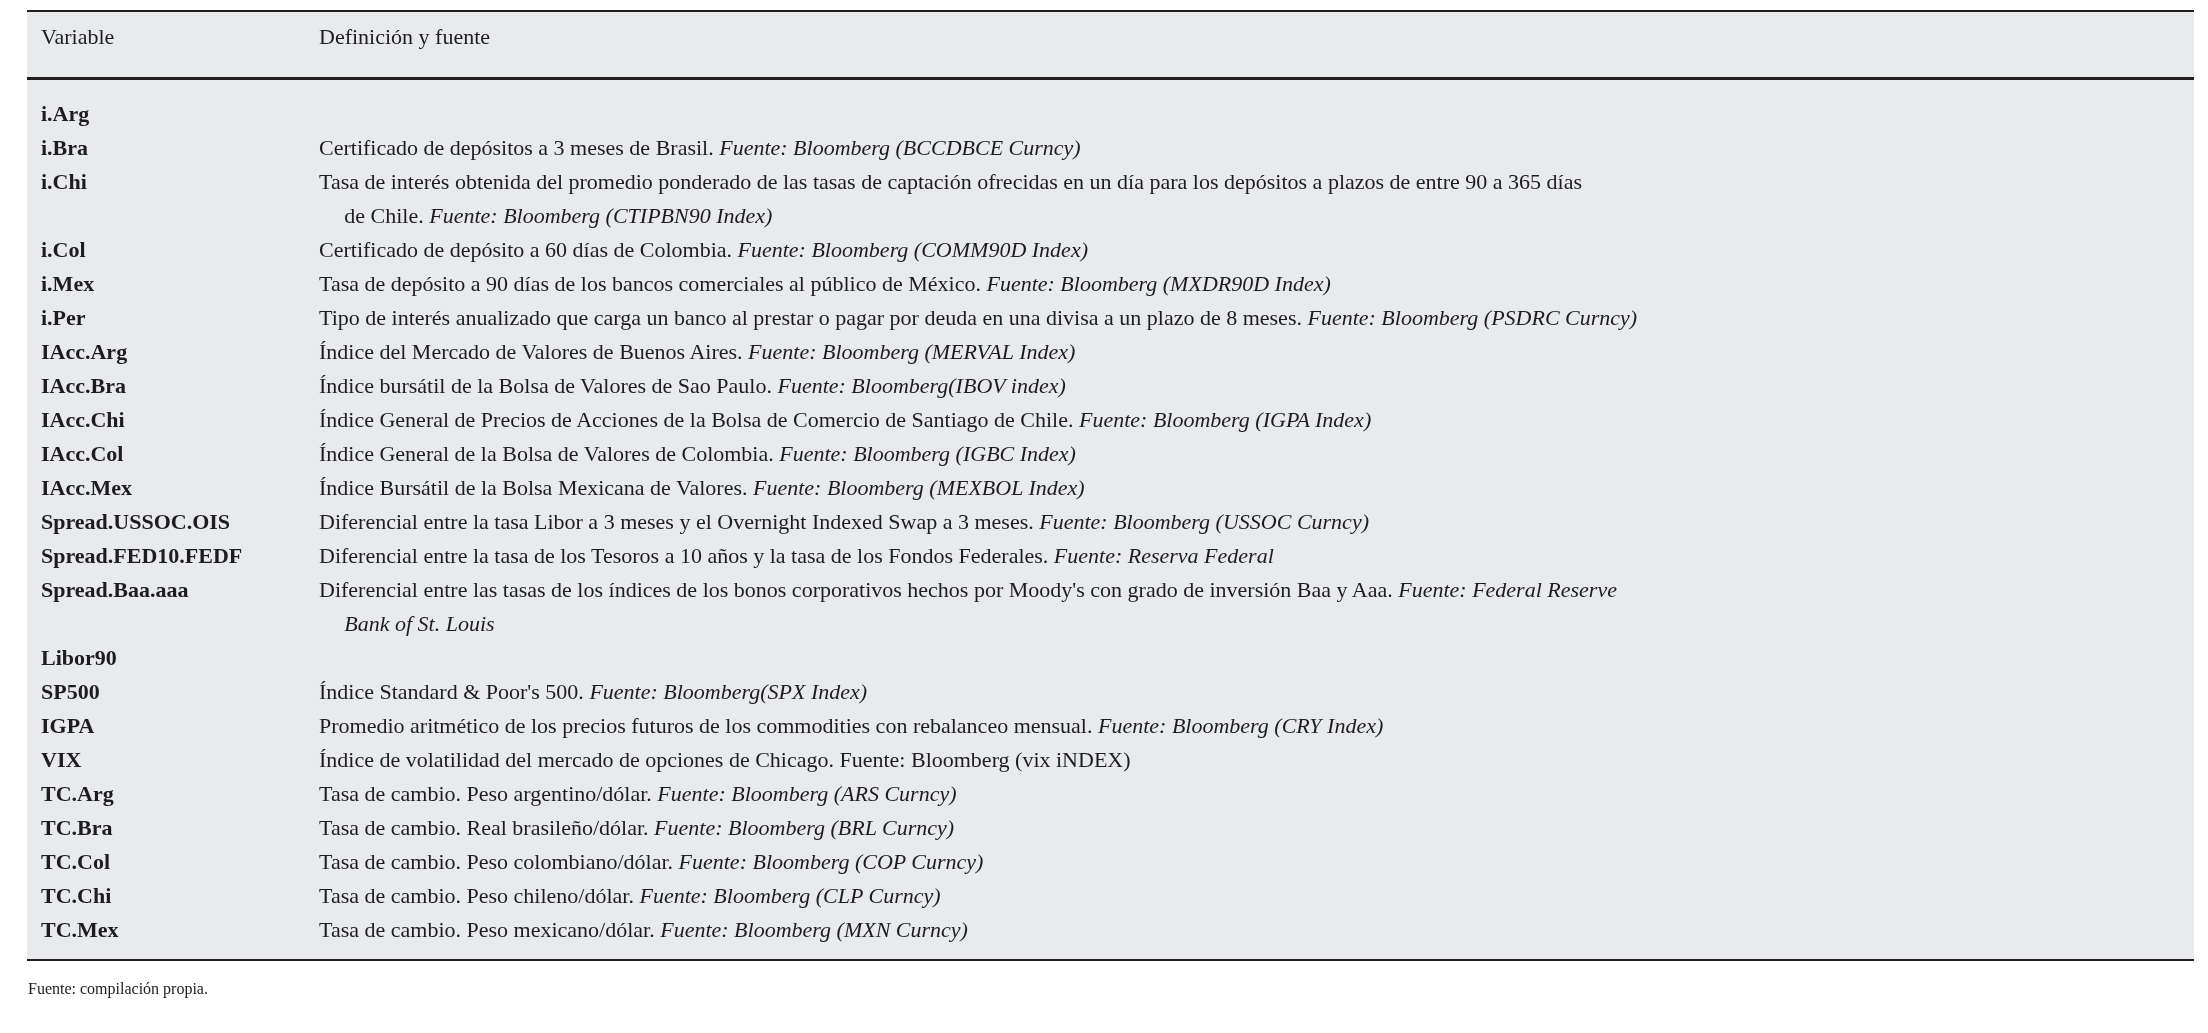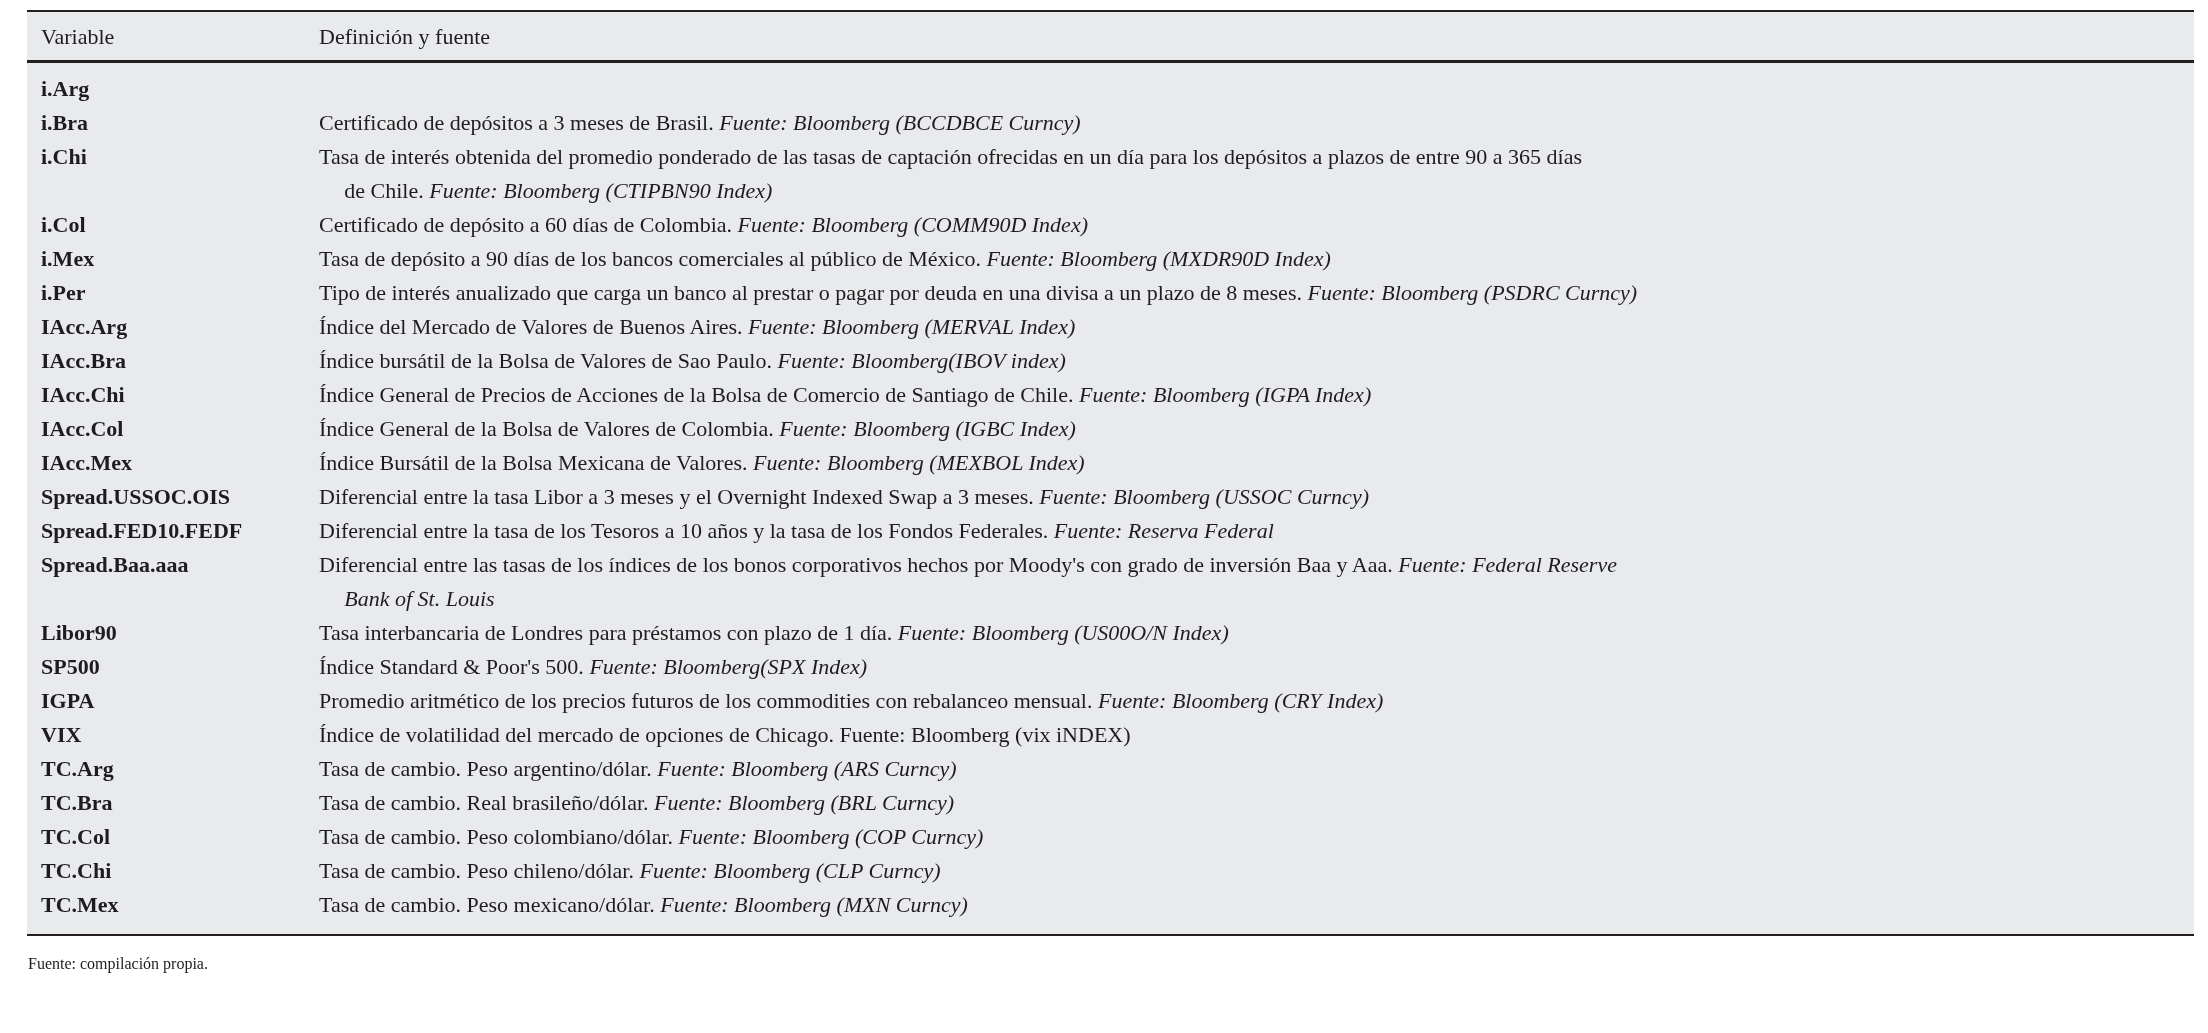--- a/index.html
+++ b/index.html
@@ -26,24 +26,25 @@
     border-top:2px solid var(--rule);
     border-bottom:2px solid var(--rule);
   }
   .grid-row{
     display:grid;
     grid-template-columns:292px 1fr;
     align-items:start;
   }
   .header-row{
     border-bottom:3px solid var(--rule);
-    padding:8px 0 6px 0;
+    padding:8px 0 23px 0;
   }
   .body-rows{
     padding:9px 0 12px 0;
+    margin-top:8px;
   }
   .col-var{
     padding-left:14px;
     font-weight:bold;
     white-space:nowrap;
   }
   .header-row .col-var{
     font-weight:normal;
   }
   .col-def{
@@ -131,21 +132,20 @@
           <div class="col-var">Spread.FED10.FEDF</div>
           <div class="col-def"><span>Diferencial entre la tasa de los Tesoros a 10 años y la tasa de los Fondos Federales.</span> <span class="fuente italic">Fuente: Reserva Federal</span></div>
         </div>
         <div class="grid-row">
           <div class="col-var">Spread.Baa.aaa</div>
           <div class="col-def"><span>Diferencial entre las tasas de los índices de los bonos corporativos hechos por Moody's con grado de inversión Baa y Aaa.</span> <span class="fuente italic">Fuente: Federal Reserve
 Bank of St. Louis</span></div>
         </div>
         <div class="grid-row">
           <div class="col-var">Libor90</div>
-          <div class="col-def"><span>Tasa interbancaria de Londres para préstamos con plazo de 1 día.</span> <span class="fuente italic">Fuente: Bloomberg (US00O/N Index)</span></div>
         </div>
         <div class="grid-row">
           <div class="col-var">SP500</div>
           <div class="col-def"><span>Índice Standard &amp; Poor's 500.</span> <span class="fuente italic">Fuente: Bloomberg(SPX Index)</span></div>
         </div>
         <div class="grid-row">
           <div class="col-var">IGPA</div>
           <div class="col-def"><span>Promedio aritmético de los precios futuros de los commodities con rebalanceo mensual.</span> <span class="fuente italic">Fuente: Bloomberg (CRY Index)</span></div>
         </div>
         <div class="grid-row">

